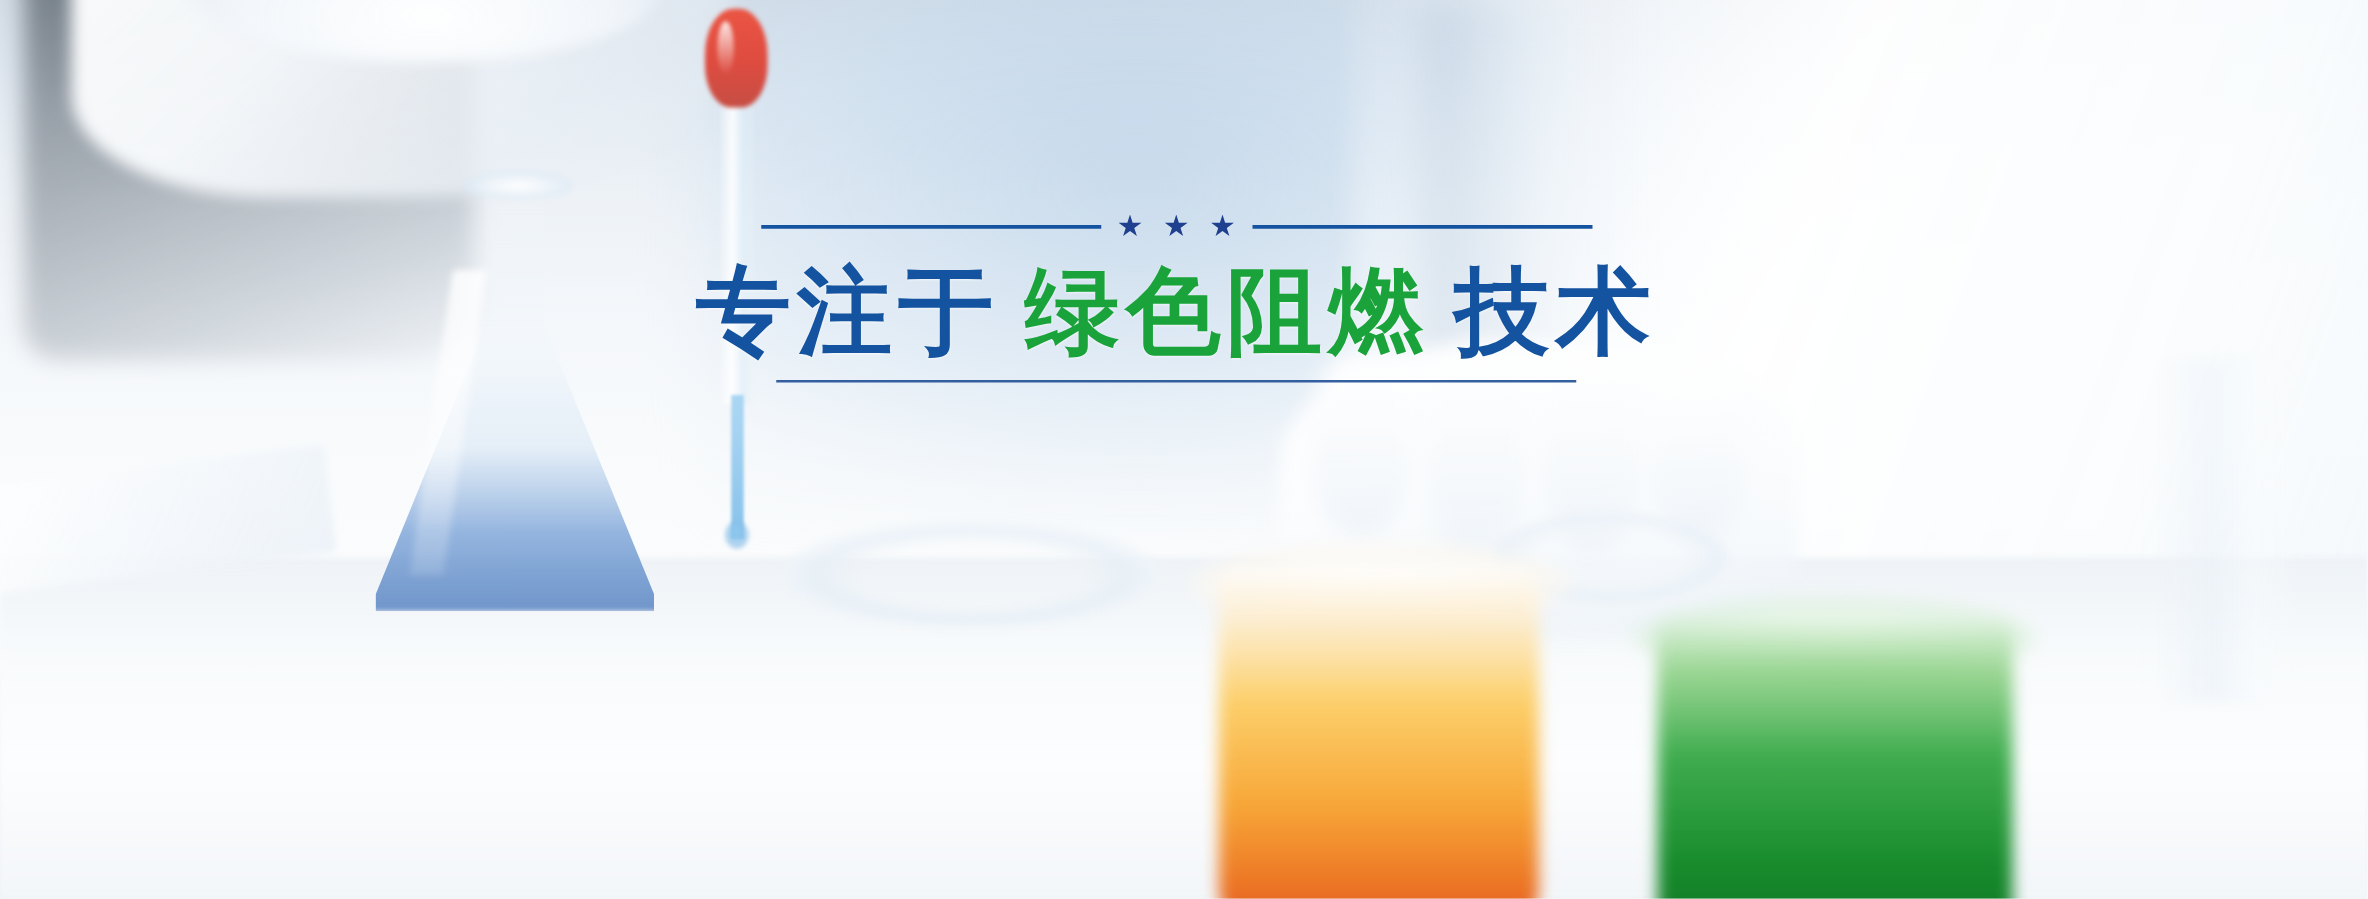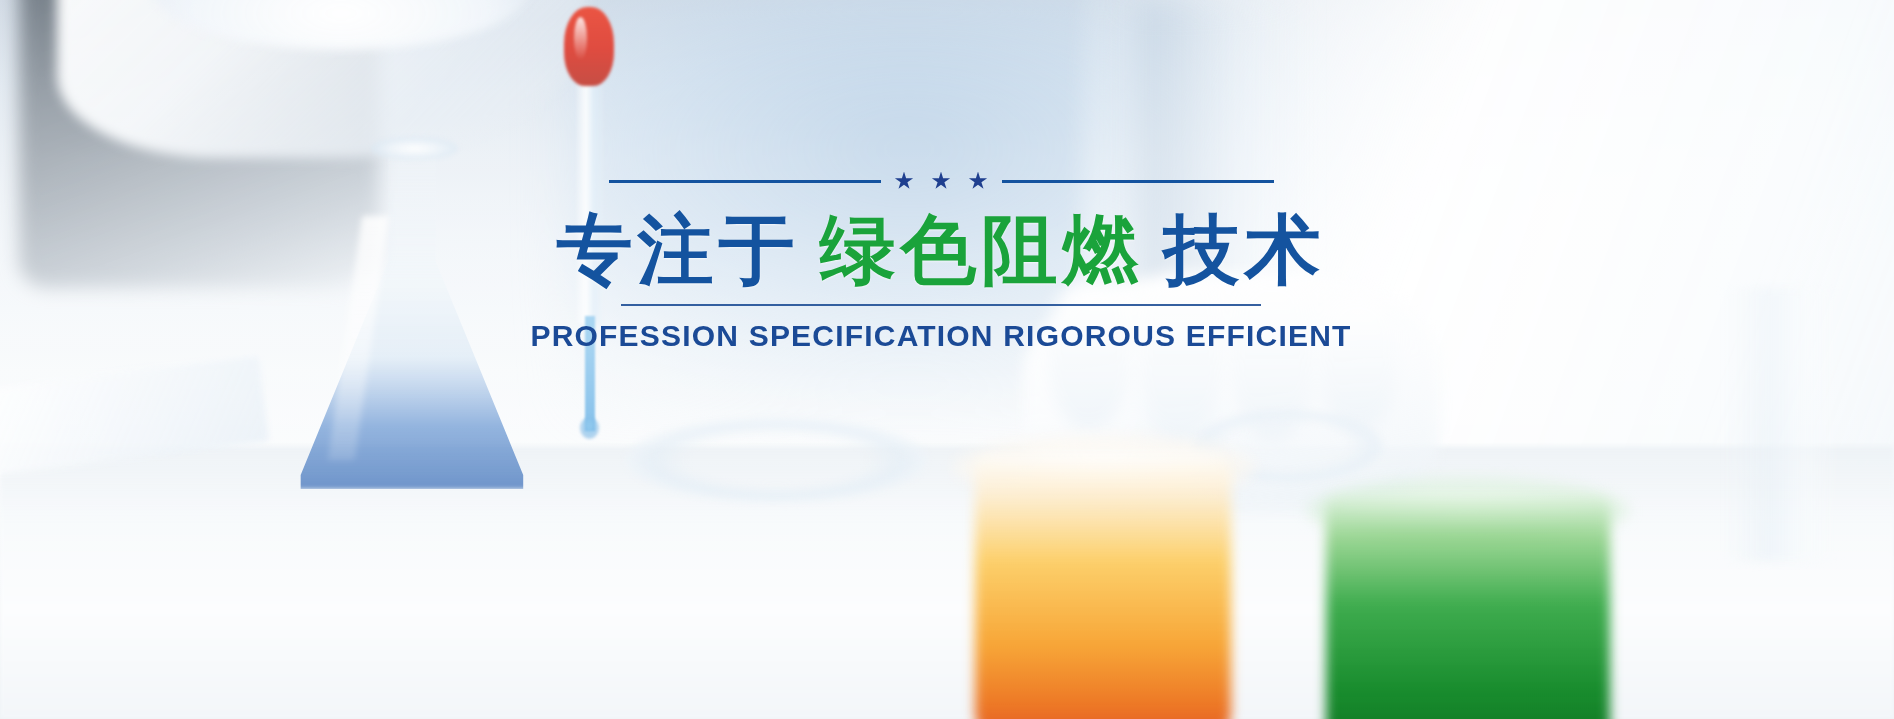--- a/index.html
+++ b/index.html
@@ -407,17 +407,16 @@
     </div>
 
     <div class="headline">
       <span class="seg-blue">专注于</span><span class="gap"></span><span class="seg-green">绿色阻燃</span><span class="gap"></span><span class="seg-blue">技术</span>
     </div>
 
     <div class="subrule-row">
       <span class="subrule"></span>
     </div>
 
-    <div class="eyebrow">PROFESSION SPECIFICATION RIGOROUS EFFICIENT</div>
 
 
   </div>
 </div>
 
 </body></html>

